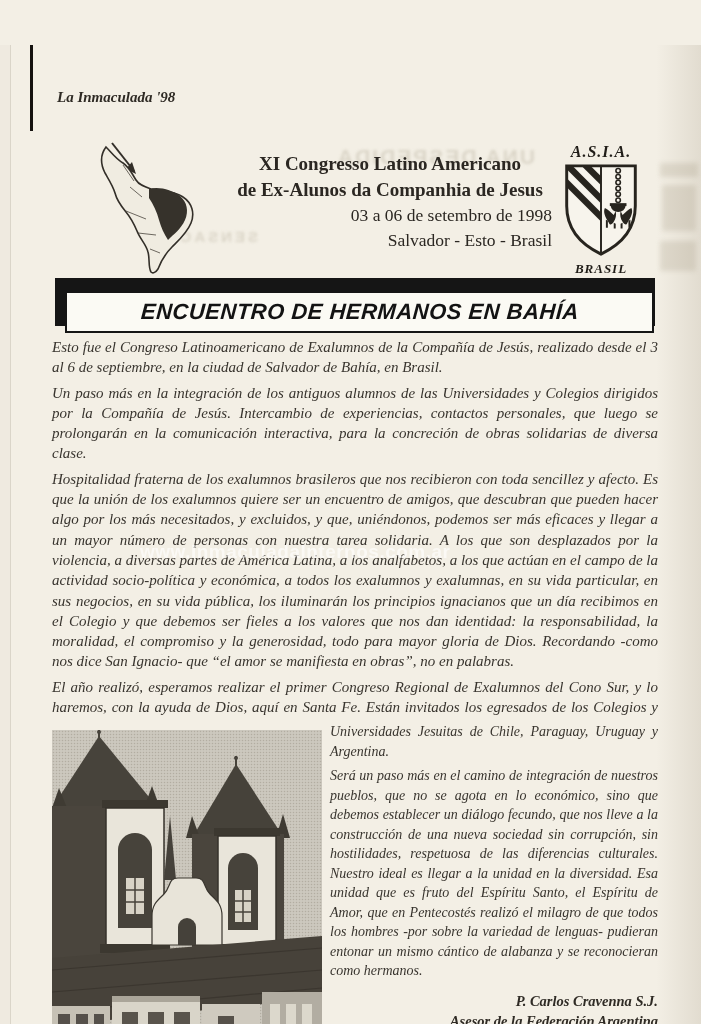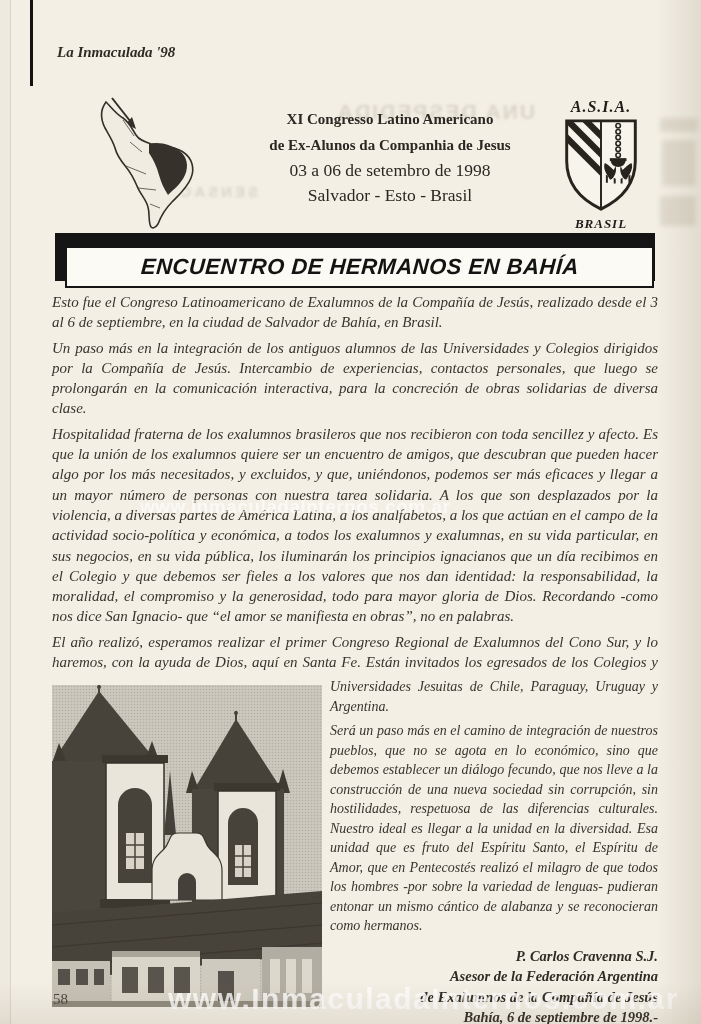--- a/index.html
+++ b/index.html
@@ -1,37 +1,37 @@
 <!DOCTYPE html>
 <html><head>
 <meta charset="utf-8">
 <style>
   html,body{margin:0;padding:0;background:#888;}
   .page{
     position:relative;width:701px;height:1024px;margin:0 auto;
     background:#f3efe5;overflow:hidden;
     font-family:"Liberation Serif","DejaVu Serif",serif;color:#38342e;
   }
-  .abs{position:absolute;}
+  .abs{position:absolute;margin-top:45px;}
   
   .edge-pale{left:0;top:0;width:10px;height:1024px;background:#efeae0;}
   .edge-line{left:10px;top:0;width:1px;height:1024px;background:#dad5c9;}
   .edge-right{left:656px;top:0;width:45px;height:1024px;background:linear-gradient(to right,rgba(0,0,0,0),rgba(118,102,76,.14));}
   .edge-bottom{left:0;top:982px;width:701px;height:42px;background:linear-gradient(to bottom,rgba(0,0,0,0),rgba(118,102,76,.12));}
   .corner-mark{left:30px;top:0;width:3px;height:86px;background:#14120f;}
   .ghost{filter:blur(1.6px);opacity:.75;transform:scaleX(-1);color:#d2ccbd;
     font-family:"Liberation Sans",sans-serif;font-weight:700;white-space:nowrap;overflow:hidden;}
   .smudge{background:#d8d2c3;filter:blur(2.5px);opacity:.7;}
   
   .masthead{left:57px;top:44px;font-style:italic;font-weight:700;font-size:15px;color:#2e2a24;}
   
   .map{left:76px;top:96px;}
   .head-center{left:228px;top:106px;width:324px;text-align:center;color:#2b2722;}
-  .head-title{font-weight:700;font-size:15px;line-height:26px;}
-  .head-sub{font-size:17.5px;line-height:25px;}
+  .head-title{font-weight:700;font-size:19px;line-height:26px;}
+  .head-sub{font-size:17.5px;line-height:25px;text-align:right;}
   .emblem{left:547px;top:98px;width:108px;text-align:center;color:#201d18;font-style:italic;}
   .emblem-top{font-weight:700;font-size:16px;letter-spacing:1px;}
   .emblem-bottom{font-weight:700;font-size:13px;letter-spacing:1px;margin-top:-2px;}
   
   .banner-black{left:55px;top:233px;width:600px;height:48px;background:#151515;}
   .banner-box{left:65px;top:246px;width:585px;height:38px;background:#fbfaf4;border:2px solid #151515;
     display:flex;align-items:center;justify-content:center;}
   .banner-text{font-family:"Liberation Sans","DejaVu Sans",sans-serif;font-weight:800;font-style:italic;
     font-size:22px;letter-spacing:.5px;color:#131313;transform:skewX(-4deg);white-space:nowrap;}
   

